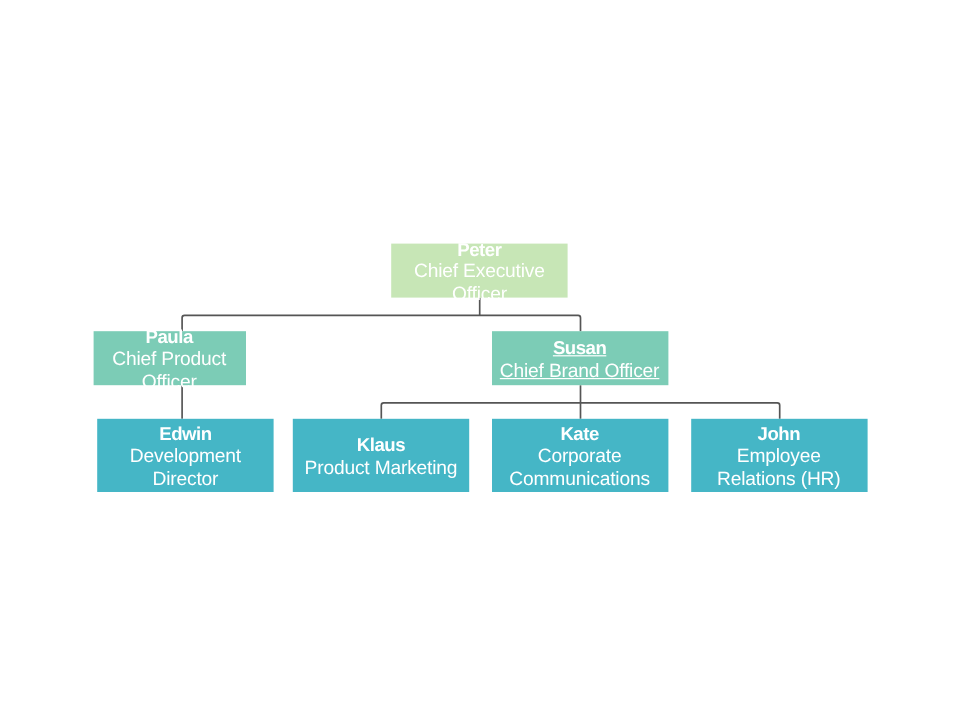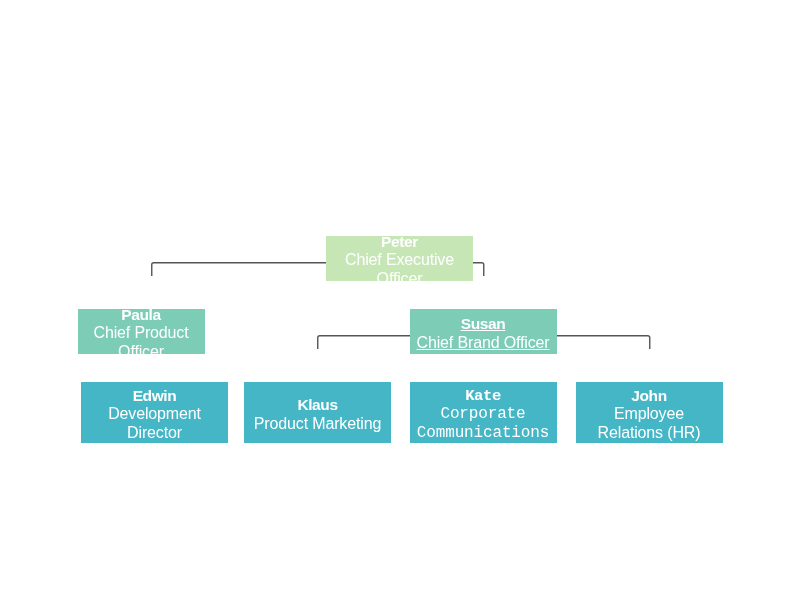--- a/index.html
+++ b/index.html
@@ -3,31 +3,31 @@
 <meta charset="utf-8">
 <style>
   html,body{margin:0;padding:0;}
   body{width:800px;height:600px;background:#ffffff;
        font-family:"Liberation Sans",sans-serif;overflow:hidden;}
   #chart{position:relative;width:800px;height:600px;background:#ffffff;}
   svg.links{position:absolute;left:0;top:0;width:800px;height:600px;pointer-events:none;}
   #nodes{position:absolute;left:0;top:0;width:800px;height:600px;}
   .node{position:absolute;box-sizing:border-box;
         display:flex;flex-direction:column;align-items:center;justify-content:center;
-        color:#ffffff;text-align:center;padding:4px 7px 0 7px;margin-top:33px;}
+        color:#ffffff;text-align:center;padding:4px 7px 0 7px;}
   .node .name{font-weight:bold;font-size:15.5px;letter-spacing:-0.4px;line-height:18.6px;white-space:nowrap;}
   .node .title{font-size:16px;letter-spacing:-0.15px;line-height:18.6px;}
 
   
   #node-peter{left:326px;  top:203px; width:147px; height:45px;}
   #node-paula{left:77.5px; top:276px; width:147px; height:45px;}
   #node-susan{left:409.5px;top:276px; width:147px; height:45px;}
   #node-edwin{left:77.5px; top:349px; width:147px; height:61px;}
   #node-klaus{left:244px;  top:349px; width:147px; height:61px;}
-  #node-kate {left:409.5px;top:349px; width:147px; height:61px;font-family:Liberation Mono, monospace;}
+  #node-kate {left:409.5px;top:349px; width:147px; height:61px;}
   #node-john {left:575.5px;top:349px; width:147px; height:61px;}
 </style>
 </head>
 <body>
 
 <div id="chart" style="background: rgb(255, 255, 255);">
 
   <svg class="links" viewBox="0 0 800 600" width="800" height="600">
     <g id="edges" fill="none" stroke="#555555" stroke-width="1.4" stroke-linecap="butt" stroke-linejoin="round">
         <path d="M 399.75 248 L 399.75 262.75 M 153.75 262.75 Q 151.75 262.75 151.75 264.75 L 151.75 276 M 481.75 262.75 Q 483.75 262.75 483.75 264.75 L 483.75 276 M 153.75 262.75 L 481.75 262.75"></path>

